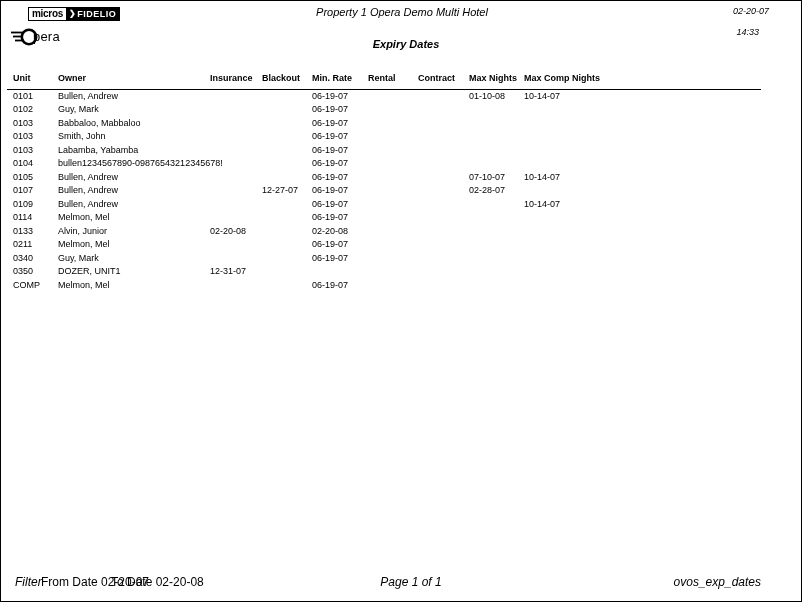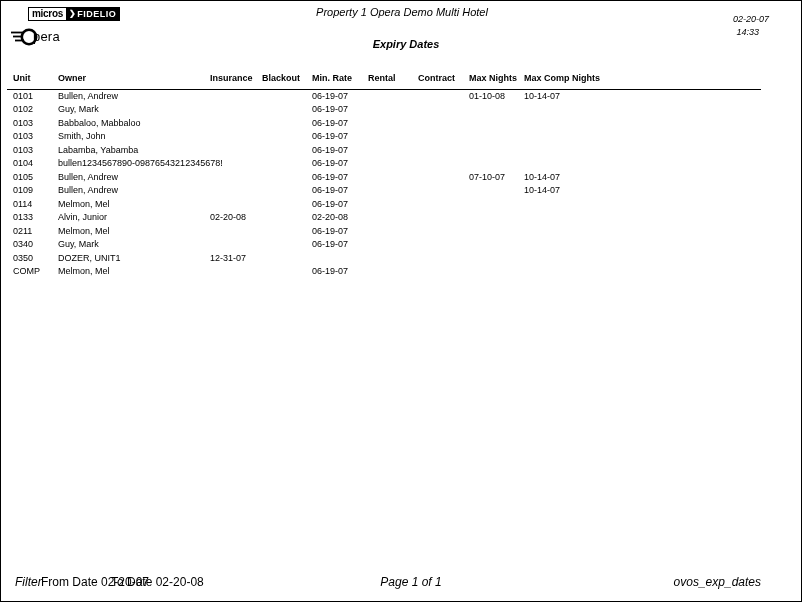--- a/index.html
+++ b/index.html
@@ -28,21 +28,21 @@
   }
   
   .prop-title {
     position:absolute; left:0; top:5px; width:802px; text-align:center;
     font-size:11px; font-style:italic;
   }
   .report-title {
     position:absolute; left:0; top:37px; width:766px; text-align:center;
     font-size:11px; font-style:italic; font-weight:bold;padding-left:44px;
   }
-  .hdr-date { position:absolute; top:13px; right:32px; font-size:9px; font-style:italic; }
+  .hdr-date { position:absolute; top:5px; right:32px; font-size:9px; font-style:italic; }
   .hdr-time { position:absolute; top:26px; right:42px; font-size:9px; font-style:italic; }
   
   table.report {
     position:absolute; left:6px; top:69px; width:754px;
     border-collapse:collapse; table-layout:fixed;
   }
   table.report th, table.report td {
     padding:0; text-align:left; font-size:9px; white-space:nowrap; overflow:visible;
   }
   table.report thead th {
@@ -179,20 +179,31 @@
           <td>Bullen, Andrew</td>
           <td></td>
           <td></td>
           <td>06-19-07</td>
           <td></td>
           <td></td>
           <td>07-10-07</td>
           <td>10-14-07</td>
         </tr>
         <tr>
+          <td>0107</td>
+          <td>Bullen, Andrew</td>
+          <td></td>
+          <td>12-27-07</td>
+          <td>06-19-07</td>
+          <td></td>
+          <td></td>
+          <td>02-28-07</td>
+          <td></td>
+        </tr>
+        <tr>
           <td>0109</td>
           <td>Bullen, Andrew</td>
           <td></td>
           <td></td>
           <td>06-19-07</td>
           <td></td>
           <td></td>
           <td></td>
           <td>10-14-07</td>
         </tr>

